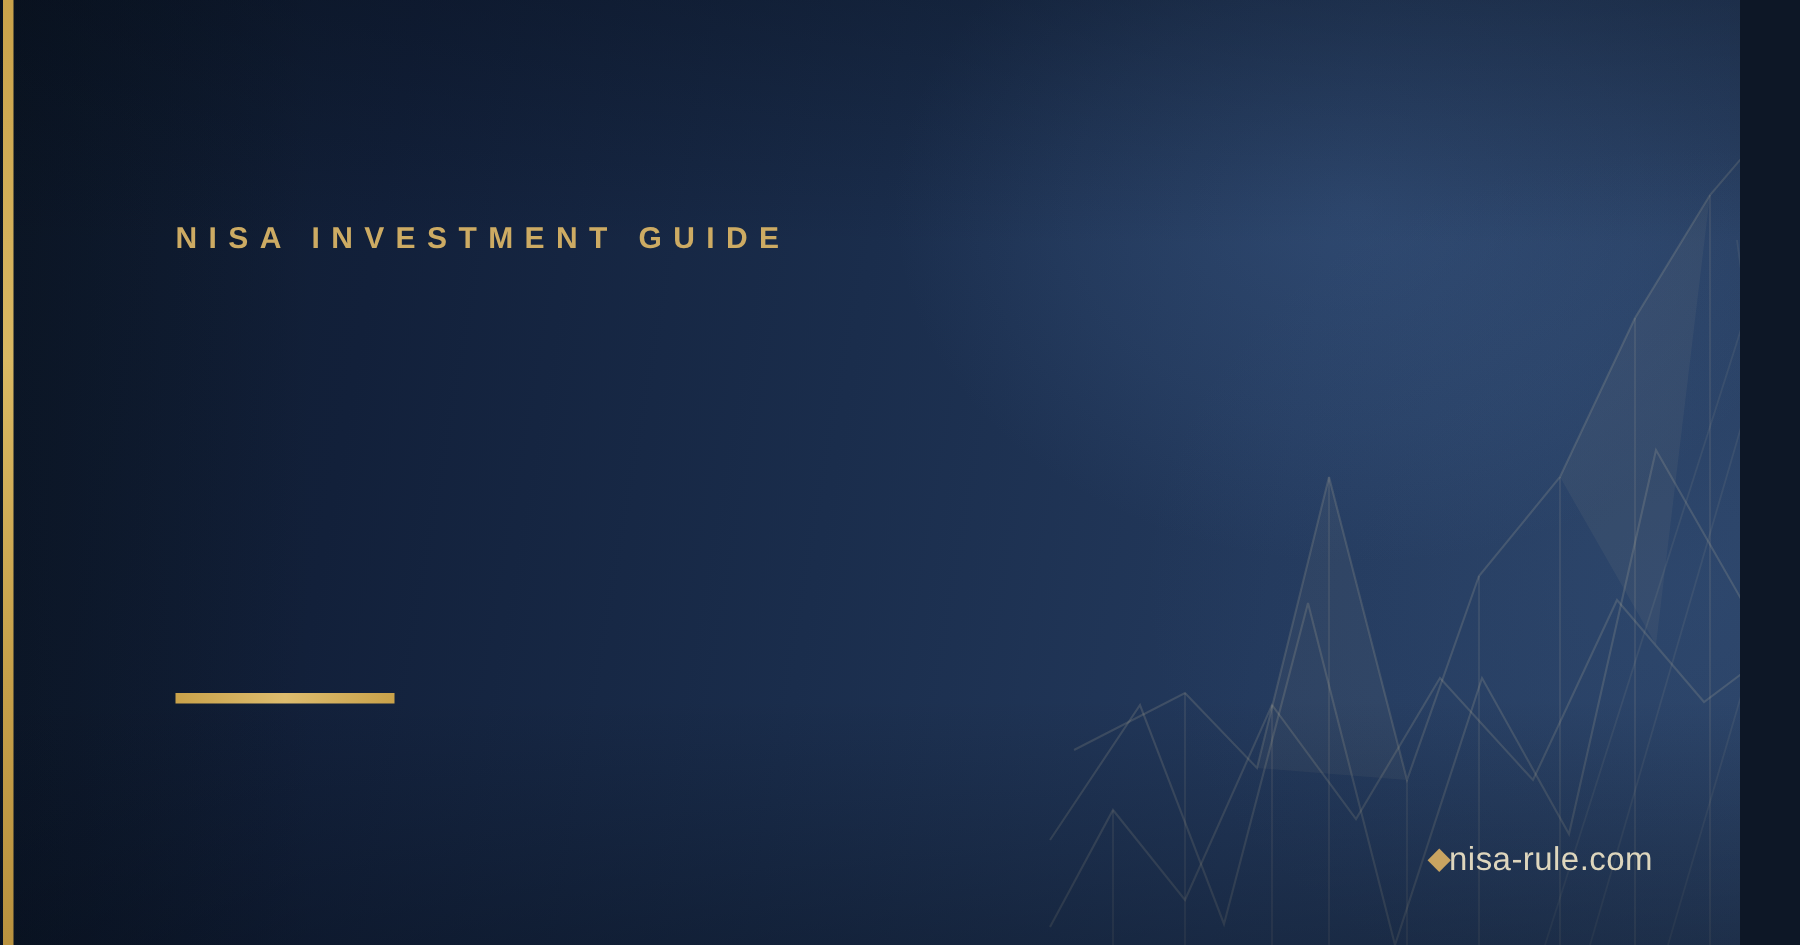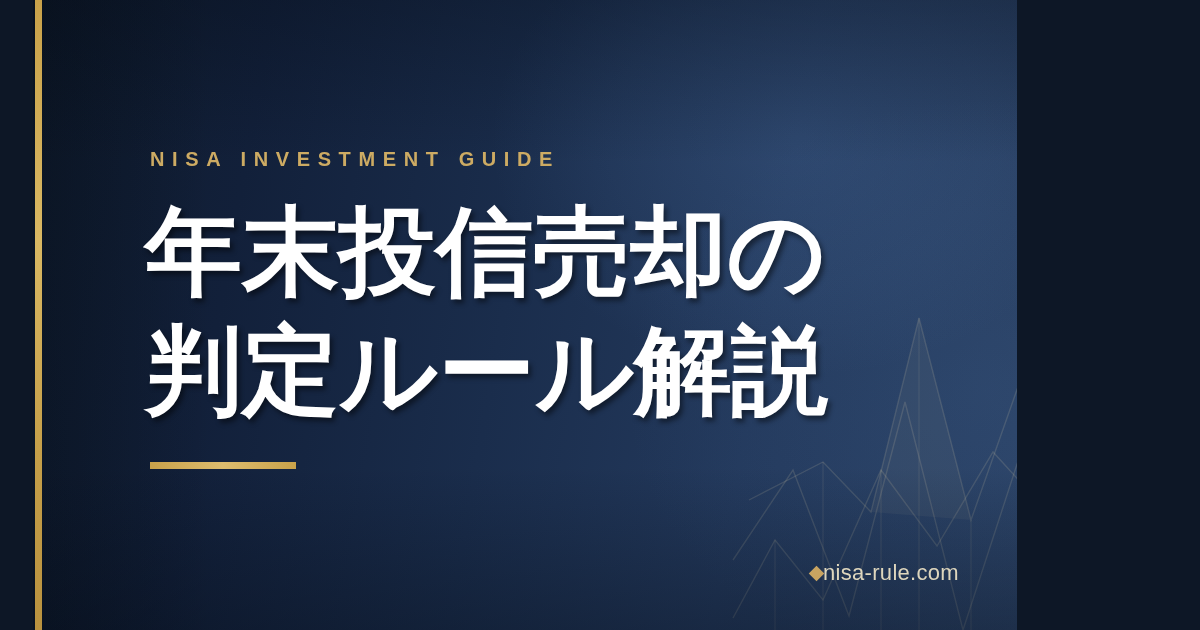--- a/index.html
+++ b/index.html
@@ -2,26 +2,25 @@
 <html><head>
 <meta charset="utf-8">
 <style>
   html, body {
     margin: 0;
     padding: 0;
     background: #0d1726;
   }
   #stage {
     position: relative;
-    width: 984px;
+    width: 1160px;
     height: 630px;
     overflow: hidden;
     font-family: "Liberation Sans", "DejaVu Sans", sans-serif;
     background: #122036;
-    margin-left: 33px;
   }
 
   
   .bg-base {
     position: absolute;
     inset: 0;
     background: linear-gradient(100deg,
         #0e1a2b 0%,
         #12203a 22%,
         #1a2d4c 48%,
@@ -176,24 +175,20 @@
   </div>
 
   <div class="bg-vignette"></div>
 
   <div class="gold-rail"></div>
 
   <div class="content">
 
     <div class="eyebrow">NISA INVESTMENT GUIDE</div>
 
-    <div class="headline">
-      <span class="line">年末投信売却の</span>
-      <span class="line">判定ルール解説</span>
-    </div>
 
     <div class="accent-bar"></div>
   </div>
 
   <div class="footer">
     <span class="diamond"></span>
     <span class="site">nisa-rule.com</span>
   </div>
 
 </div>

